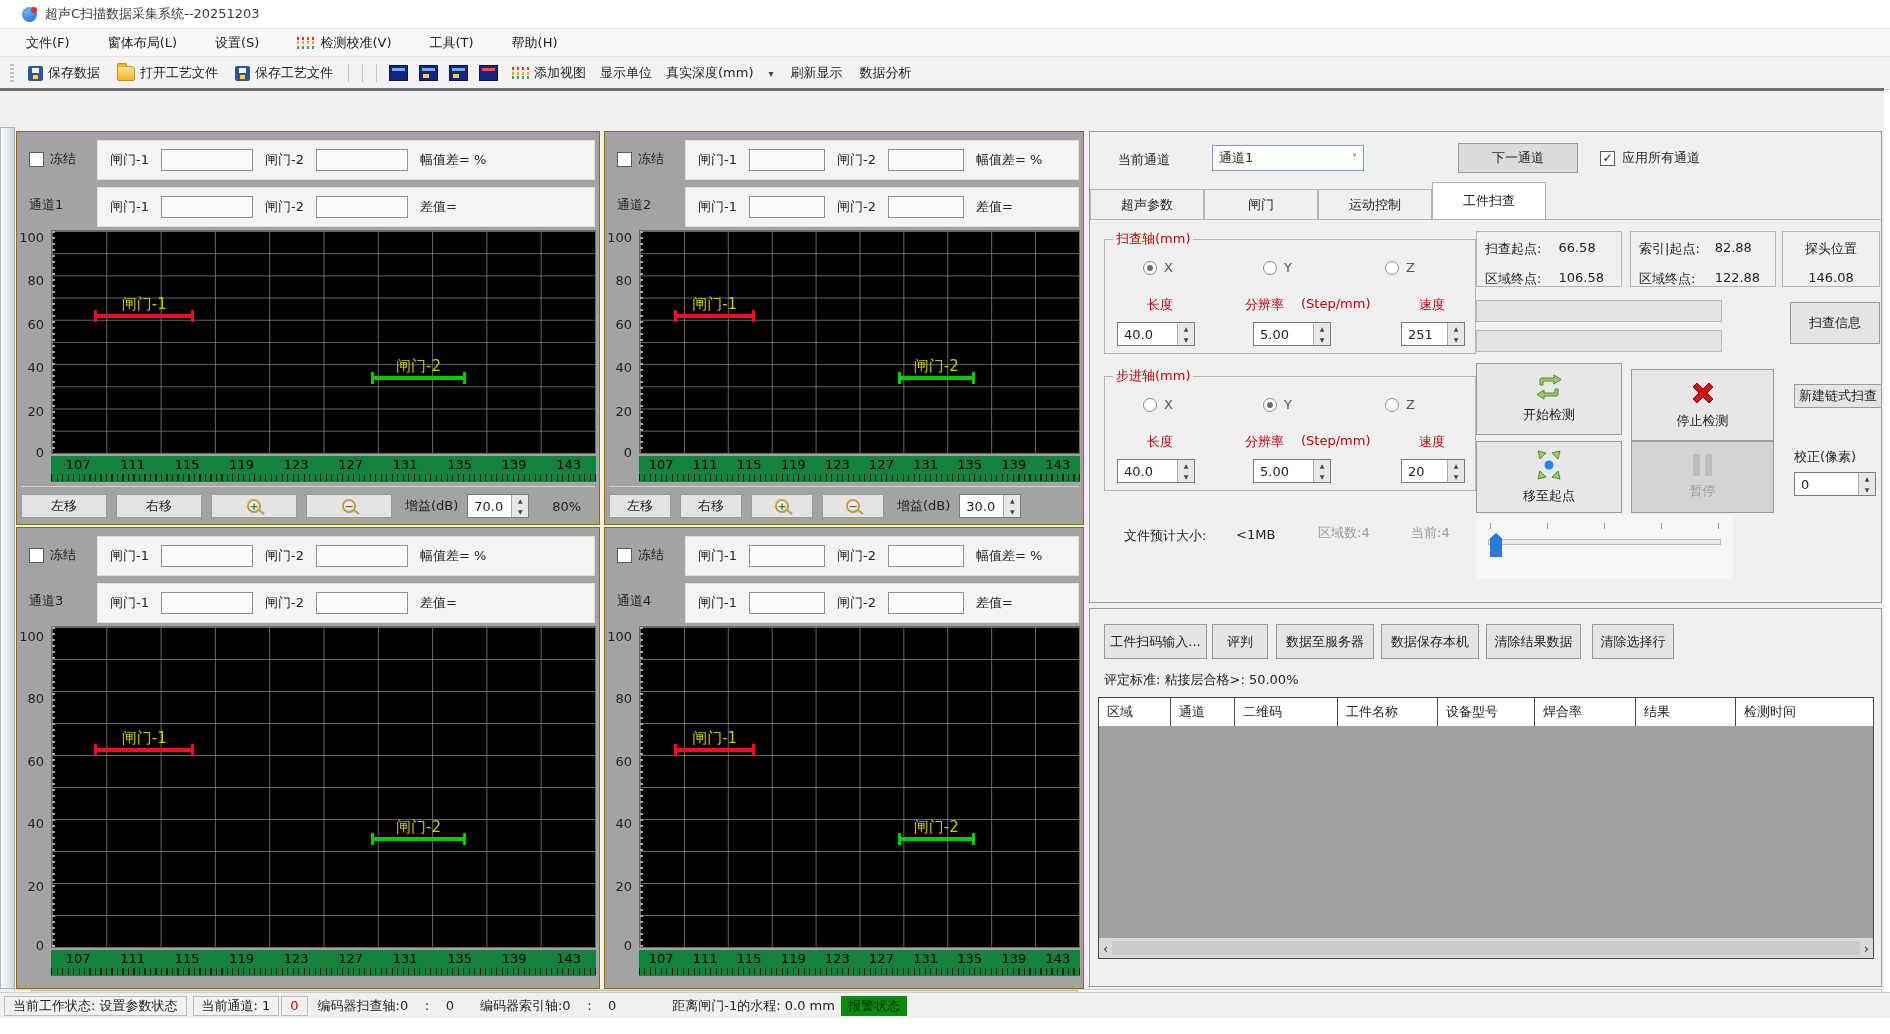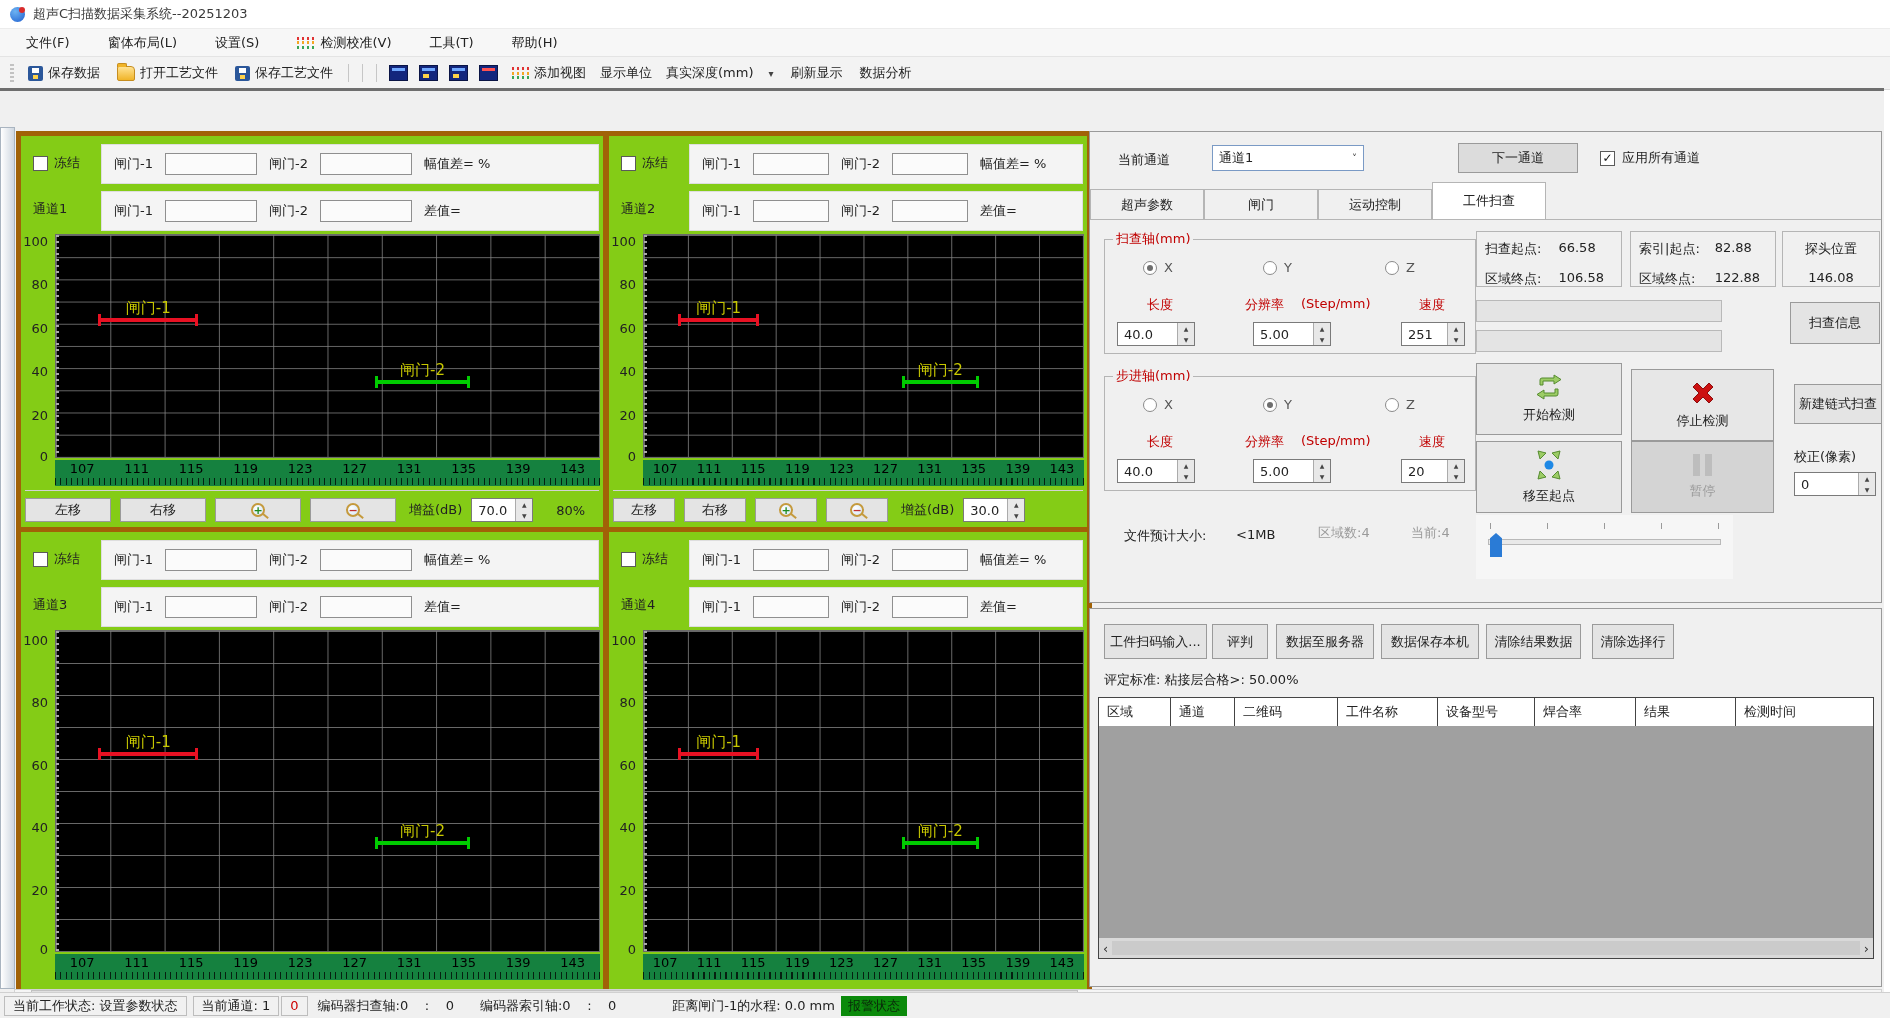--- a/index.html
+++ b/index.html
@@ -1,19 +1,19 @@
 <!DOCTYPE html>
 <html><head>
 <meta charset="utf-8">
 <style>
   html,body{margin:0;padding:0;}
   body{width:1890px;height:1034px;position:relative;overflow:hidden;background:#ffffff;
        font-family:"DejaVu Sans","Liberation Sans",sans-serif;color:#222;font-size:13px;}
   
-  #titlebar{height:28px;background:#fff;display:flex;align-items:center;gap:8px;padding-left:10px;border-bottom:1px solid #ececec;}
+  #titlebar{height:28px;background:#fff;display:flex;align-items:center;gap:8px;padding-left:22px;border-bottom:1px solid #ececec;}
   .appicon{width:15px;height:15px;border-radius:50%;background:radial-gradient(circle at 35% 30%,#6db3f2,#1f5fd0);position:relative;flex:0 0 auto;}
   .appicon::after{content:'';position:absolute;right:0px;top:0px;width:6px;height:6px;background:#d92b2b;border-radius:50%;}
   #titlebar .t{color:#3a3a3a;}
   #menubar{height:27px;background:#f7f7f7;display:flex;align-items:center;gap:38px;padding-left:26px;border-bottom:1px solid #e4e4e4;}
   .menu-item{display:flex;align-items:center;gap:6px;cursor:default;}
   #toolbar{height:32px;background:#f3f3f3;border-bottom:1px solid #d8d8d8;display:flex;align-items:center;gap:11px;padding-left:10px;}
   .grip{width:4px;height:18px;background:repeating-linear-gradient(#c2c2c2 0 2px,transparent 2px 4px);}
   .tbtn{display:flex;align-items:center;gap:5px;padding:2px 3px;}
   .floppy{width:15px;height:15px;background:#2b579a;border-radius:2px;position:relative;}
   .floppy::before{content:'';position:absolute;top:2px;left:4px;right:4px;height:5px;background:#fff;}
@@ -33,21 +33,21 @@
   
   #mdi{position:absolute;left:0;top:88px;width:1884px;height:920px;background:#f0f0f0;border-top:3px solid #6e6e6e;overflow:hidden;}
   #ghead{position:absolute;left:2px;top:3px;right:0;height:30px;background:#f0f0f0;display:flex;align-items:center;gap:8px;padding-left:16px;color:#8a8a8a;}
   .gwinbtns{position:absolute;right:-16px;top:4px;display:flex;gap:7px;}
   .gwb{width:40px;height:22px;background:linear-gradient(#fdfeff,#dde8f4);border:1px solid #94adc9;border-radius:3px;display:flex;align-items:center;justify-content:center;color:#5a6b7d;font-size:11px;}
   .gwb .minbar{width:13px;height:5px;background:#cdd8e4;border:1px solid #8fa3b8;border-radius:1px;margin-top:6px;}
   .gwb .restbox{width:10px;height:9px;border:1px solid #6b7f94;position:relative;background:#eef4fa;}
   .gwb .restbox::after{content:'';position:absolute;left:2px;top:2px;width:4px;height:3px;border:1px solid #6b7f94;}
   .left-strip{position:absolute;left:0;top:36px;width:13px;height:860px;background:linear-gradient(90deg,#ffffff,#cfd7e0);border:1px solid #a9b4c0;}
   
-  .panel{position:absolute;background:#84cc16;border:5px solid #a16207;}
+  .panel{position:absolute;background:#a3a3a3;border:1px solid #a16207;}
   .ch-head{position:absolute;left:4px;top:6px;right:4px;height:90px;display:flex;gap:6px;}
   .freeze-col{width:70px;padding-top:12px;padding-left:8px;box-sizing:border-box;}
   .freeze{display:flex;gap:6px;align-items:center;}
   .cb{width:15px;height:15px;background:#fff;border:1px solid #5a5a5a;display:inline-flex;align-items:center;justify-content:center;font-size:12px;box-sizing:border-box;}
   .cb.checked::after{content:'✓';color:#111;font-weight:bold;}
   .ch-name{margin-top:28px;}
   .gate-rows{flex:1;display:flex;flex-direction:column;gap:7px;padding-top:2px;}
   .grow{height:38px;border:1px solid #dedede;background:#f4f4f4;display:flex;align-items:center;gap:12px;padding:0 12px;}
   .ginput{width:92px;height:22px;border:1px solid #8f8f8f;background:#fbfbfb;box-sizing:border-box;}
   .ch-narrow .ginput{width:76px;}
@@ -625,21 +625,21 @@
           <path d="M25 15 L25 20 Q25 22 23 22 L11 22 L11 25 L4 20.5 L11 16 L11 19 L22 19 L22 15 Z" fill="#9ccc65" stroke="#558b2f" stroke-width="1"></path>
         </svg>
         <span>开始检测</span>
       </div>
       <div class="bigbtn" style="left:541px;top:237px;width:143px;height:72px;">
         <svg width="26" height="26" viewBox="0 0 26 26">
           <path d="M3 7 L7 3 L13 9 L19 3 L23 7 L17 13 L23 19 L19 23 L13 17 L7 23 L3 19 L9 13 Z" fill="#cc1111" stroke="#8c0d0d" stroke-width="1"></path>
         </svg>
         <span>停止检测</span>
       </div>
-      <span class="pushbtn" style="left:704px;top:252px;width:88px;height:40px;">新建链式扫查</span>
+      <span class="pushbtn" style="left:704px;top:252px;width:88px;height:24px;">新建链式扫查</span>
       <div class="bigbtn" style="left:386px;top:309px;width:146px;height:72px;">
         <svg width="34" height="32" viewBox="0 0 34 32">
           <path d="M6 2 L14 4 L8 10 Z" fill="#9ccc65" stroke="#558b2f"></path>
           <path d="M28 2 L26 10 L20 4 Z" fill="#9ccc65" stroke="#558b2f"></path>
           <path d="M6 30 L8 22 L14 28 Z" fill="#9ccc65" stroke="#558b2f"></path>
           <path d="M28 30 L20 28 L26 22 Z" fill="#9ccc65" stroke="#558b2f"></path>
           <circle cx="17" cy="16" r="4.5" fill="#1e88e5"></circle>
         </svg>
         <span>移至起点</span>
       </div>

